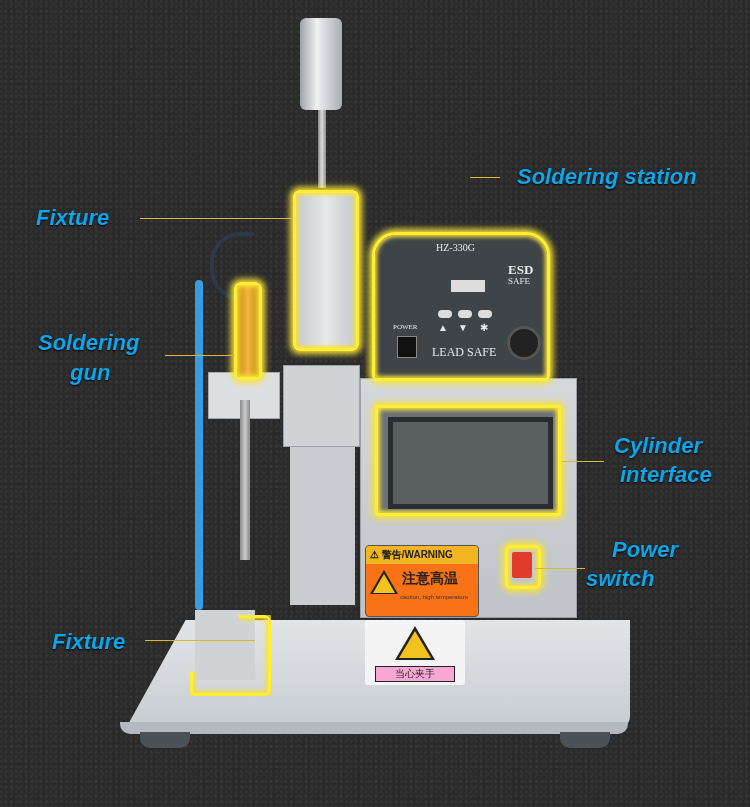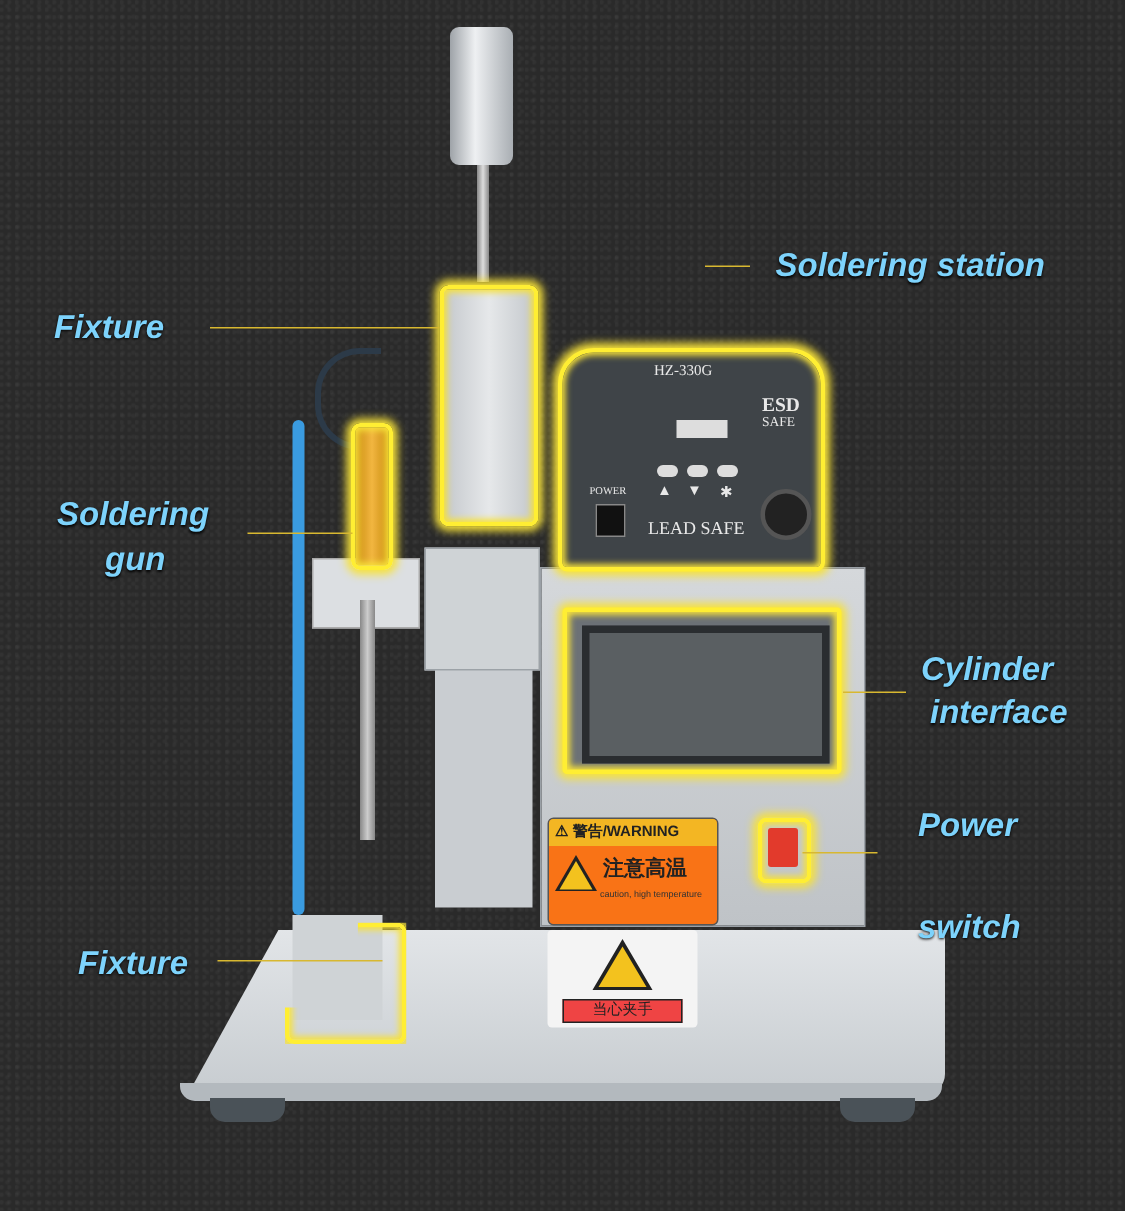--- a/index.html
+++ b/index.html
@@ -4,21 +4,21 @@
 <style>
   html,body{margin:0;padding:0;}
   body{width:750px;height:807px;overflow:hidden;position:relative;
     background:#2a2a2a;
     background-image:
       radial-gradient(circle at 20% 30%, rgba(255,255,255,0.04) 0 1px, transparent 2px),
       radial-gradient(circle at 70% 60%, rgba(255,255,255,0.03) 0 1px, transparent 2px);
     background-size:5px 5px, 7px 7px;
     font-family:"Liberation Sans", sans-serif;}
   .abs{position:absolute;}
-  .label{position:absolute;color:#7dd3fc;font-style:italic;font-weight:bold;font-size:22px;line-height:30px;text-align:center;text-shadow:0 1px 2px #000;}
+  .label{position:absolute;color:#0ea5e9;font-style:italic;font-weight:bold;font-size:22px;line-height:30px;text-align:center;text-shadow:0 1px 2px #000;}
   .leader{position:absolute;height:1px;background:#d8b830;}
   .glow{box-shadow:0 0 6px 3px #f7e23a, inset 0 0 4px 2px #f7e23a;border:3px solid #ffee33;border-radius:6px;}
 
   
   .base{left:125px;top:620px;width:505px;height:110px;background:linear-gradient(#e2e5e8,#c7ccd0);border-radius:0 0 14px 14px;clip-path:polygon(12% 0,100% 0,100% 100%,0 100%);}
   .base-edge{left:120px;top:722px;width:508px;height:12px;background:#b3b9be;border-radius:0 0 10px 10px;}
   .foot{top:732px;width:50px;height:16px;background:#4a5258;border-radius:0 0 10px 10px;}
 
   
   .box{left:360px;top:378px;width:215px;height:238px;background:linear-gradient(#d5d8db,#bfc3c7);border:1px solid #9aa0a6;}
@@ -47,21 +47,21 @@
   .fixture-block{left:195px;top:610px;width:60px;height:70px;background:#cfd3d6;}
 
   
   .warn{left:365px;top:545px;width:112px;height:70px;background:#f97316;border:1px solid #555;border-radius:4px;overflow:hidden;}
   .warn-top{height:18px;background:#f3b623;color:#222;font-weight:bold;font-size:10px;line-height:18px;padding-left:4px;white-space:nowrap;}
   .warn-main{position:absolute;left:36px;top:24px;font-size:14px;font-weight:bold;color:#222;}
   .warn-sub{position:absolute;left:34px;top:48px;font-size:6px;color:#333;white-space:nowrap;}
   .tri{position:absolute;width:0;height:0;border-left:14px solid transparent;border-right:14px solid transparent;border-bottom:24px solid #222;}
   .tri-in{position:absolute;width:0;height:0;border-left:11px solid transparent;border-right:11px solid transparent;border-bottom:19px solid #f3c21e;}
   .pinch{left:365px;top:620px;width:100px;height:65px;background:#f4f4f4;border-radius:3px;}
-  .pinch-label{position:absolute;left:10px;top:46px;width:78px;height:14px;border:1px solid #222;font-size:10px;text-align:center;line-height:14px;color:#222;background:#ef4444;}
+  .pinch-label{position:absolute;left:10px;top:46px;width:78px;height:14px;border:1px solid #222;font-size:10px;text-align:center;line-height:14px;color:#222;background:#f9a8d4;}
 </style>
 </head>
 <body>
 
 <div class="abs base"></div>
 <div class="abs base-edge"></div>
 <div class="abs foot" style="left:140px"></div>
 <div class="abs foot" style="left:560px"></div>
 
 <div class="abs tube"></div>
@@ -124,13 +124,13 @@
 <div class="leader" style="left:535px;top:568px;width:50px;"></div>
 
 <div class="label" style="left:36px;top:203px;">Fixture</div>
 <div class="label" style="left:38px;top:328px;text-align:right;">Soldering</div>
 <div class="label" style="left:70px;top:358px;">gun</div>
 <div class="label" style="left:52px;top:627px;font-style:italic;">Fixture</div>
 <div class="label" style="left:517px;top:162px;">Soldering station</div>
 <div class="label" style="left:614px;top:431px;">Cylinder</div>
 <div class="label" style="left:620px;top:460px;">interface</div>
 <div class="label" style="left:612px;top:535px;">Power</div>
-<div class="label" style="left:612px;top:564px;margin-top:39px;">switch</div>
+<div class="label" style="left:586px;top:564px;">switch</div>
 
 </body></html>

